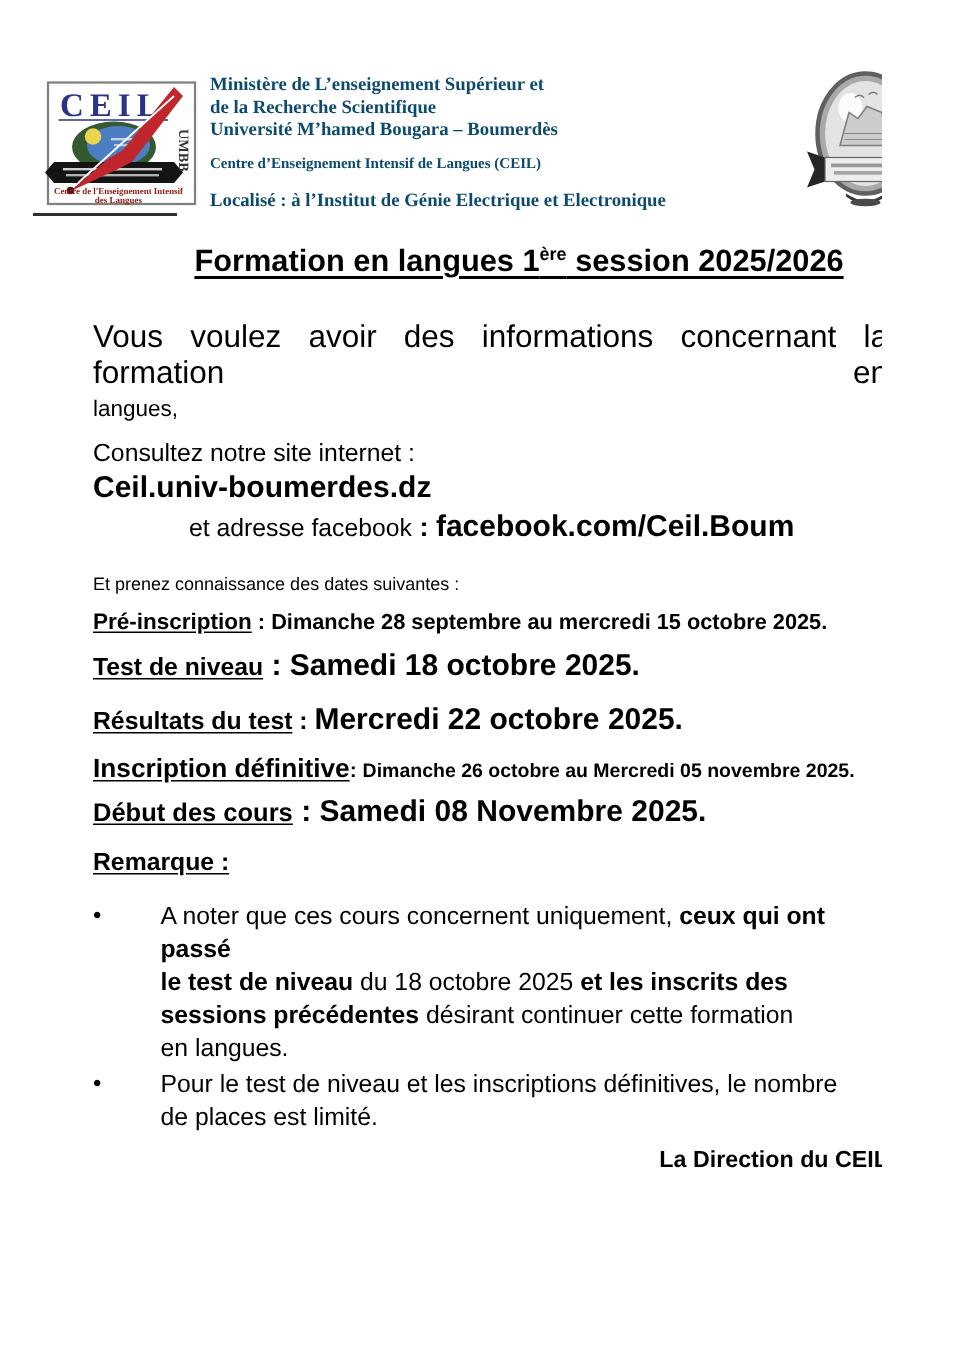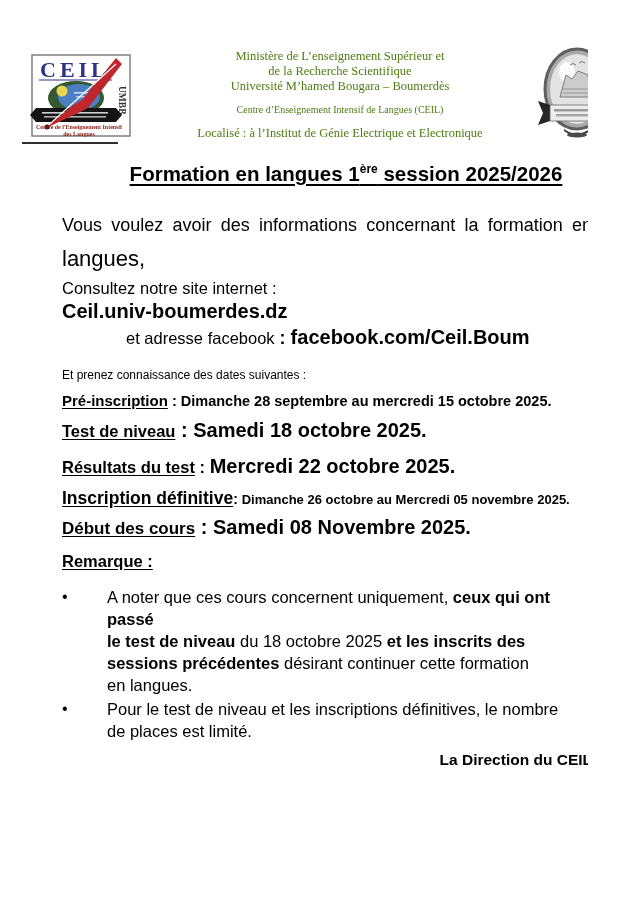--- a/index.html
+++ b/index.html
@@ -11,41 +11,41 @@
   }
   .page { position: relative; width: 588px; height: 900px; overflow: hidden; background: #fff; }
 
   
   .ceil-logo-wrap { position: absolute; left: 26px; top: 50px; width: 112px; height: 92px; }
   .logo-underline { position: absolute; left: 22px; top: 142px; width: 96px; height: 2px; background: #2f2f2f; }
   .seal-wrap { position: absolute; left: 532px; top: 45px; width: 90px; height: 100px; }
 
   .header-center {
     position: absolute; left: 140px; top: 49px; width: 400px;
-    text-align: center;
+    text-align: left;
     font-family: "Liberation Serif", serif;
-    font-weight: normal; color: #4d7c0f;
+    font-weight: bold; color: #0c4a6e;
   }
   .hc-line { font-size: 12.5px; line-height: 15px; }
   .hc-center-line { margin-top: 8px; font-size: 10px; line-height: 15px; }
   .hc-location-line { margin-top: 9px; font-size: 12.5px; line-height: 15px; }
 
   
   .doc-title {
     position: absolute; left: 0; top: 162px; width: 636px;
     text-align: center; font-size: 20.5px; font-weight: bold;
     text-decoration: underline; text-decoration-thickness: 2px; text-underline-offset: 3px; padding-left: 28px;
   }
   .doc-title sup { font-size: 12px; }
 
   
   .content { position: absolute; left: 62px; top: 213px; width: 530px; }
 
-  .intro-l1 { font-size: 18px; line-height: 24px; text-align: justify; text-align-last: justify; }
-  .intro-l2 { font-size: 22px; line-height: 24px; margin-top: 10px; }
+  .intro-l1 { font-size: 21px; line-height: 24px; text-align: justify; text-align-last: justify; }
+  .intro-l2 { font-size: 15px; line-height: 24px; }
 
   .center-line { }
   .prompt-line { margin-top: 6px; font-size: 16.5px; line-height: 22px; }
   .website-line { font-size: 20px; font-weight: bold; line-height: 25px; }
   .facebook-line { line-height: 27px; padding-left: 64px; white-space: nowrap; }
   .fb-label { font-size: 16.5px; }
   .fb-sep { font-size: 18px; font-weight: bold; }
   .fb-url { font-size: 20px; font-weight: bold; }
 
   .dates-intro { font-size: 12px; line-height: 20px; margin-top: 13px; }

